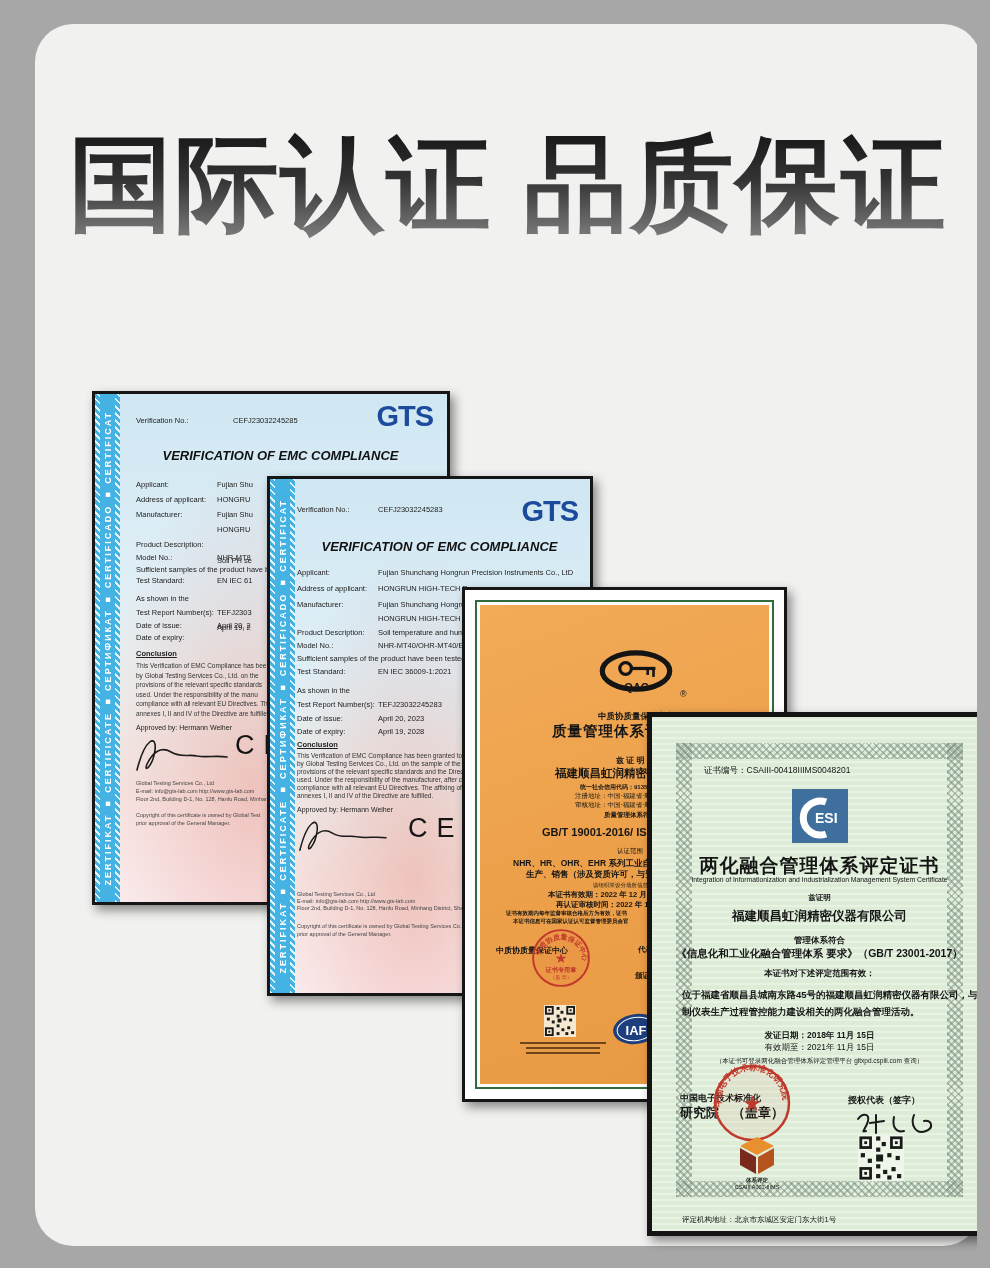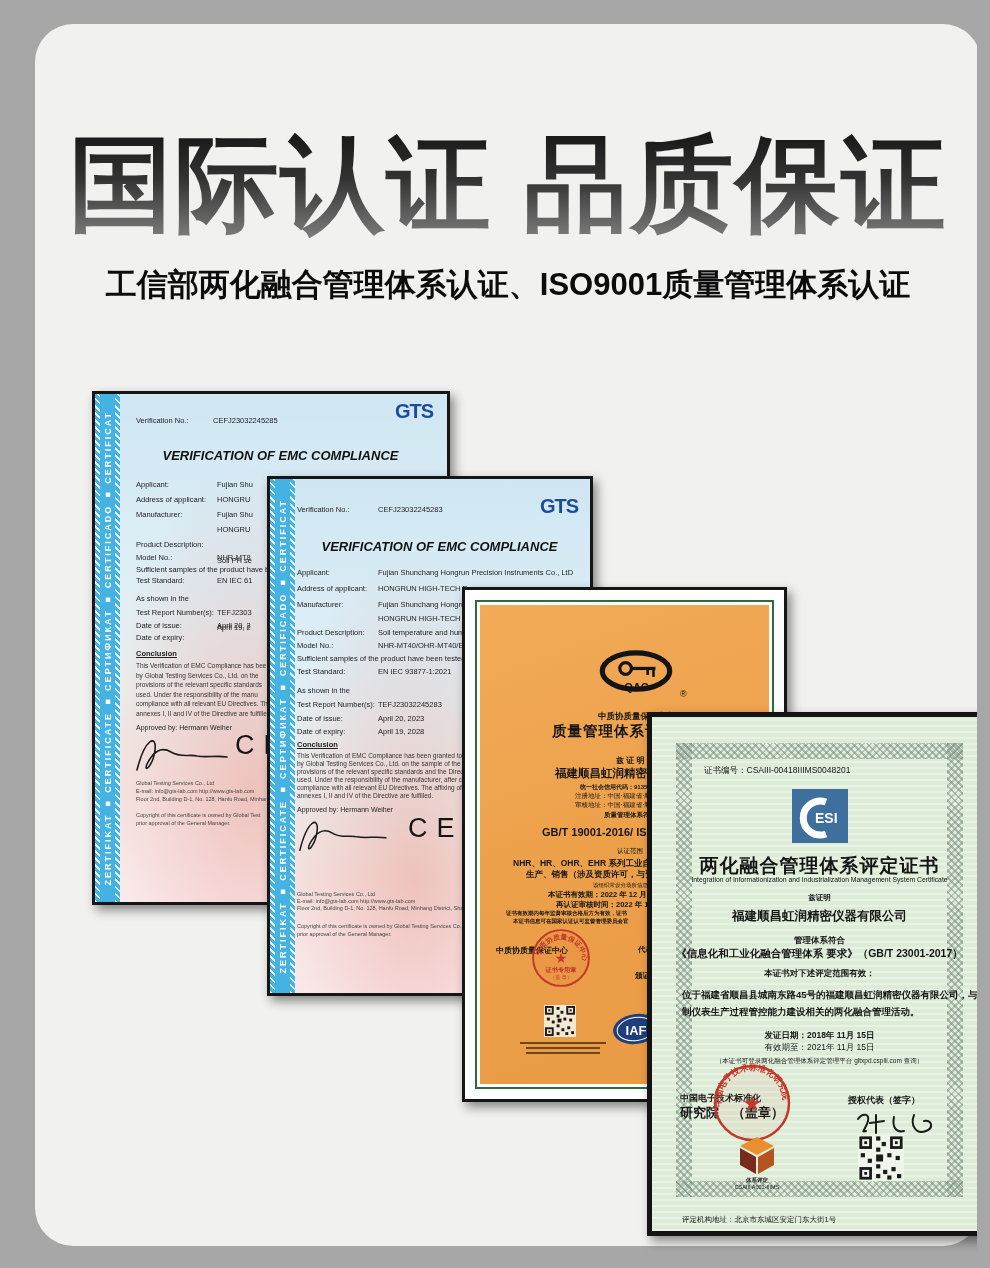--- a/index.html
+++ b/index.html
@@ -18,21 +18,21 @@
      radial-gradient(ellipse at 45% 78%, rgba(224,120,108,.33), rgba(224,120,108,0) 58%),
      linear-gradient(180deg,#cfe7f3 0%,#e0eff6 38%,#ecefee 58%,#f6e7e4 78%,#fbeff1 100%);
      border:3px solid #161616;}
   .c1{left:57px;top:367px;width:352px;height:508px;z-index:1;}
   .c2{left:232px;top:452px;width:320px;height:514px;z-index:2;}
   .band{position:absolute;left:0;top:0;bottom:0;width:25px;background:#45b2e4;display:flex;align-items:center;justify-content:center;}
   .band:before,.band:after{content:"";position:absolute;top:0;bottom:0;width:5px;
      background:repeating-linear-gradient(45deg,rgba(255,255,255,.85) 0 2px,rgba(69,178,228,0) 2px 5px);}
   .band:before{left:0;} .band:after{right:0;}
   .band-text{writing-mode:vertical-rl;transform:rotate(180deg);color:#fff;font-size:9px;font-weight:700;letter-spacing:2px;white-space:nowrap;}
-  .gts-logo{position:absolute;color:#1d4b9b;font-weight:900;font-size:20px;letter-spacing:-1px;font-family:"Liberation Sans",sans-serif;}
+  .gts-logo{position:absolute;color:#1d4b9b;font-weight:900;font-size:29px;letter-spacing:-1px;font-family:"Liberation Sans",sans-serif;}
   .gts-title{position:absolute;left:25px;right:6px;text-align:center;font-size:13px;font-weight:700;font-style:italic;color:#111;}
   .lbl,.val{font-size:7.5px;color:#222;}
   .conc{font-size:7.5px;color:#222;text-decoration:underline;font-weight:700;}
   .para{position:absolute;font-size:6.5px;line-height:9.5px;color:#333;}
   .c2 .para{line-height:8px;}
   .approved{font-size:7px;color:#222;}
   .ce{position:absolute;font-size:27px;letter-spacing:9px;color:#141414;font-weight:500;}
   .foot{font-size:5.5px;color:#444;}
   .sig path{fill:none;stroke:#1b1b1b;stroke-width:1.6;stroke-linecap:round;}
 
@@ -59,28 +59,27 @@
   .g-txt{position:absolute;white-space:nowrap;color:#151515;}
   .center{left:0;right:0;text-align:center;}
   .cesi-logo{position:absolute;left:140px;top:72px;width:56px;height:54px;}
 </style>
 </head>
 <body>
 
 <div class="stage">
   <div class="card">
     <h1 class="heading">国际认证 品质保证</h1>
-    <div class="sub1">工信部两化融合管理体系认证、ISO9001质量管理体系认证</div>
 
     <section class="cert cert-gts c1">
       <div class="band">
         <span class="band-text">ZERTIFIKAT ■ CERTIFICATE ■ СЕРТИФИКАТ ■ CERTIFICADO ■ CERTIFICAT</span>
       </div>
       <div class="r lbl" style="left:41px;top:22px">Verification No.:</div>
-      <div class="r val" style="left:118px;top:22px">CEFJ23032245285</div>
+      <div class="r val" style="left:138px;top:22px">CEFJ23032245285</div>
       <div class="gts-logo" style="right:14px;top:6px">GTS</div>
       <div class="gts-title" style="top:54px">VERIFICATION OF EMC COMPLIANCE</div>
 
       <div class="r lbl" style="left:41px;top:86px">Applicant:</div>
       <div class="r val" style="left:122px;top:86px">Fujian Shu</div>
       <div class="r lbl" style="left:41px;top:101px">Address of applicant:</div>
       <div class="r val" style="left:122px;top:101px">HONGRU</div>
       <div class="r lbl" style="left:41px;top:116px">Manufacturer:</div>
       <div class="r val" style="left:122px;top:116px">Fujian Shu</div>
       <div class="r val" style="left:122px;top:131px">HONGRU</div>
@@ -135,21 +134,21 @@
       <div class="r val" style="left:108px;top:105px">HONGRUN HIGH-TECH P</div>
       <div class="r lbl" style="left:27px;top:121px">Manufacturer:</div>
       <div class="r val" style="left:108px;top:121px">Fujian Shunchang Hongru</div>
       <div class="r val" style="left:108px;top:135px">HONGRUN HIGH-TECH P</div>
       <div class="r lbl" style="left:27px;top:149px">Product Description:</div>
       <div class="r val" style="left:108px;top:149px">Soil temperature and humi</div>
       <div class="r lbl" style="left:27px;top:162px">Model No.:</div>
       <div class="r val" style="left:108px;top:162px">NHR-MT40/OHR-MT40/EH</div>
       <div class="r val" style="left:27px;top:175px">Sufficient samples of the product have been tested and</div>
       <div class="r lbl" style="left:27px;top:188px">Test Standard:</div>
-      <div class="r val" style="left:108px;top:188px">EN IEC 93877-1:2021</div>
+      <div class="r val" style="left:108px;top:188px">EN IEC 36009-1:2021</div>
       <div class="r val" style="left:27px;top:207px">As shown in the</div>
       <div class="r lbl" style="left:27px;top:221px">Test Report Number(s):</div>
       <div class="r val" style="left:108px;top:221px">TEFJ23032245283</div>
       <div class="r lbl" style="left:27px;top:235px">Date of issue:</div>
       <div class="r val" style="left:108px;top:235px">April 20, 2023</div>
       <div class="r lbl" style="left:27px;top:248px">Date of expiry:</div>
       <div class="r val" style="left:108px;top:248px">April 19, 2028</div>
 
       <div class="r conc" style="left:27px;top:261px">Conclusion</div>
       <div class="para" style="left:27px;top:273px">

